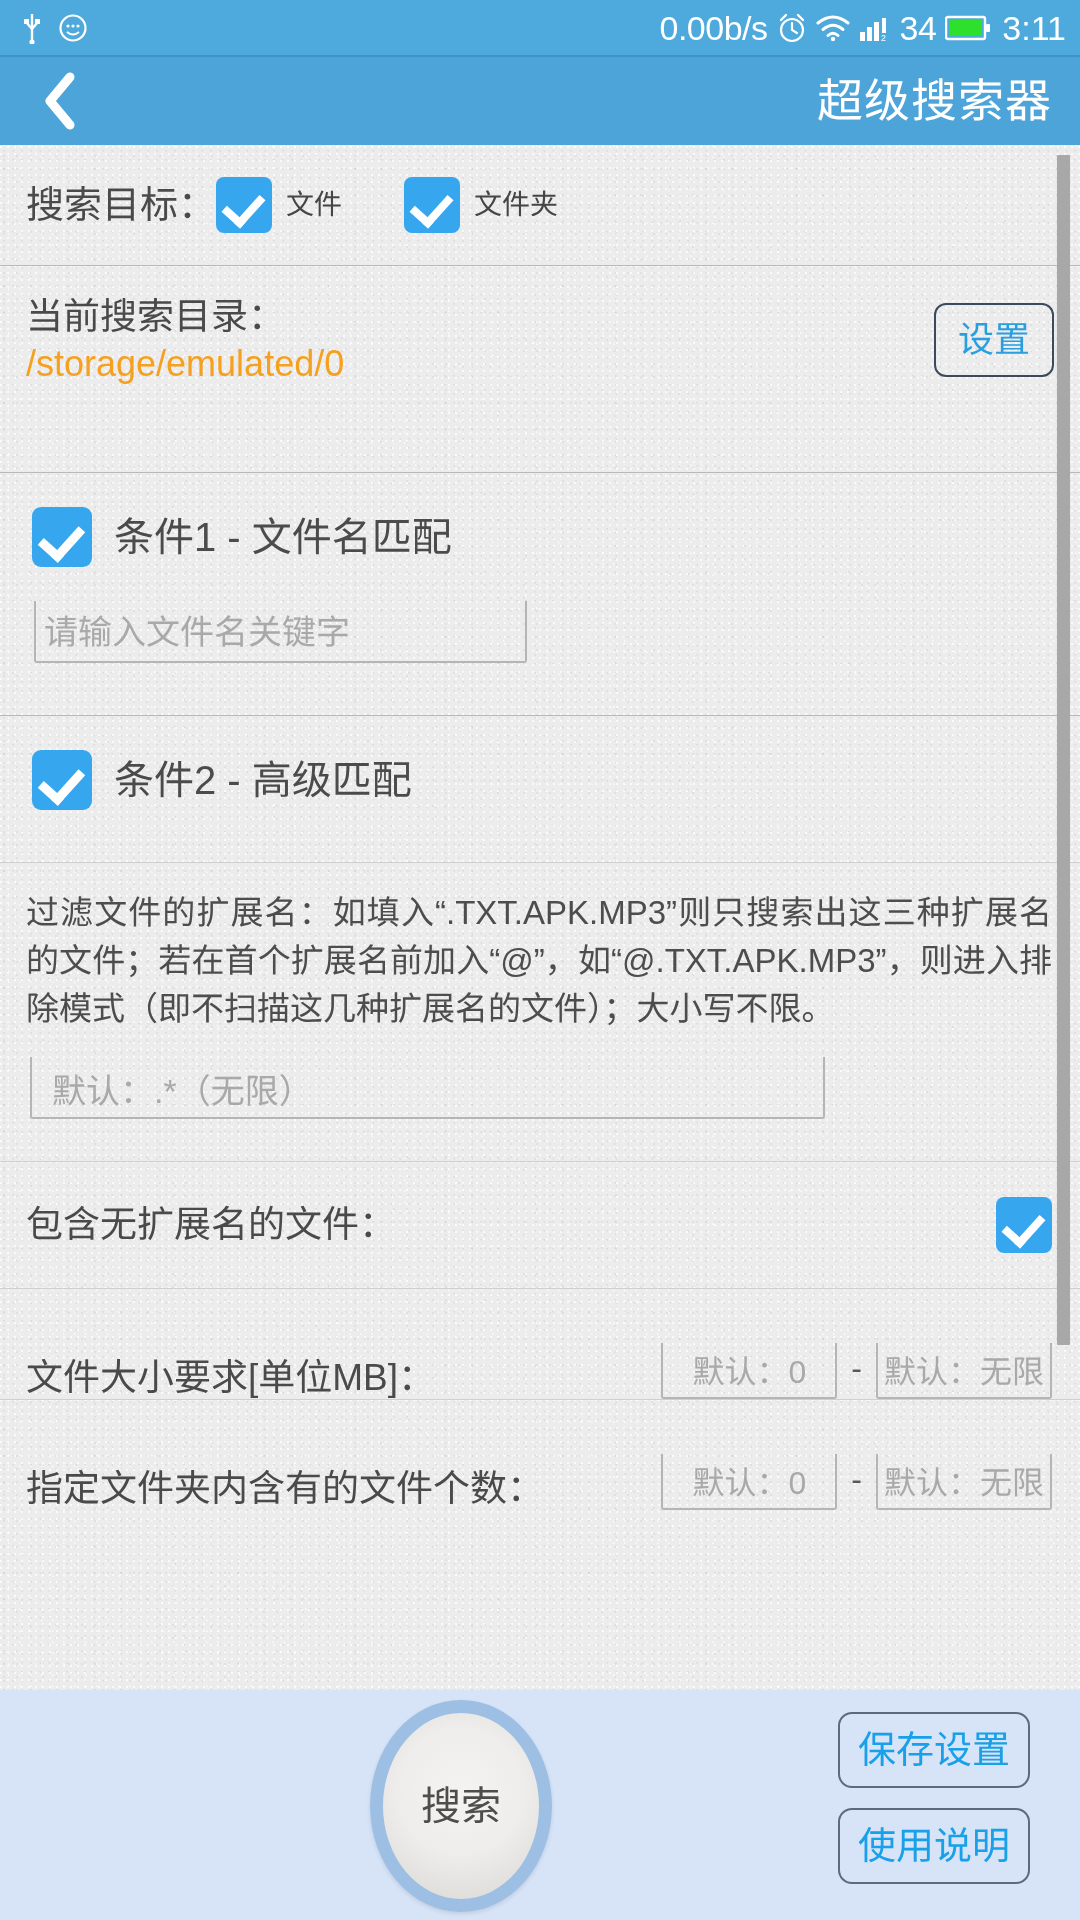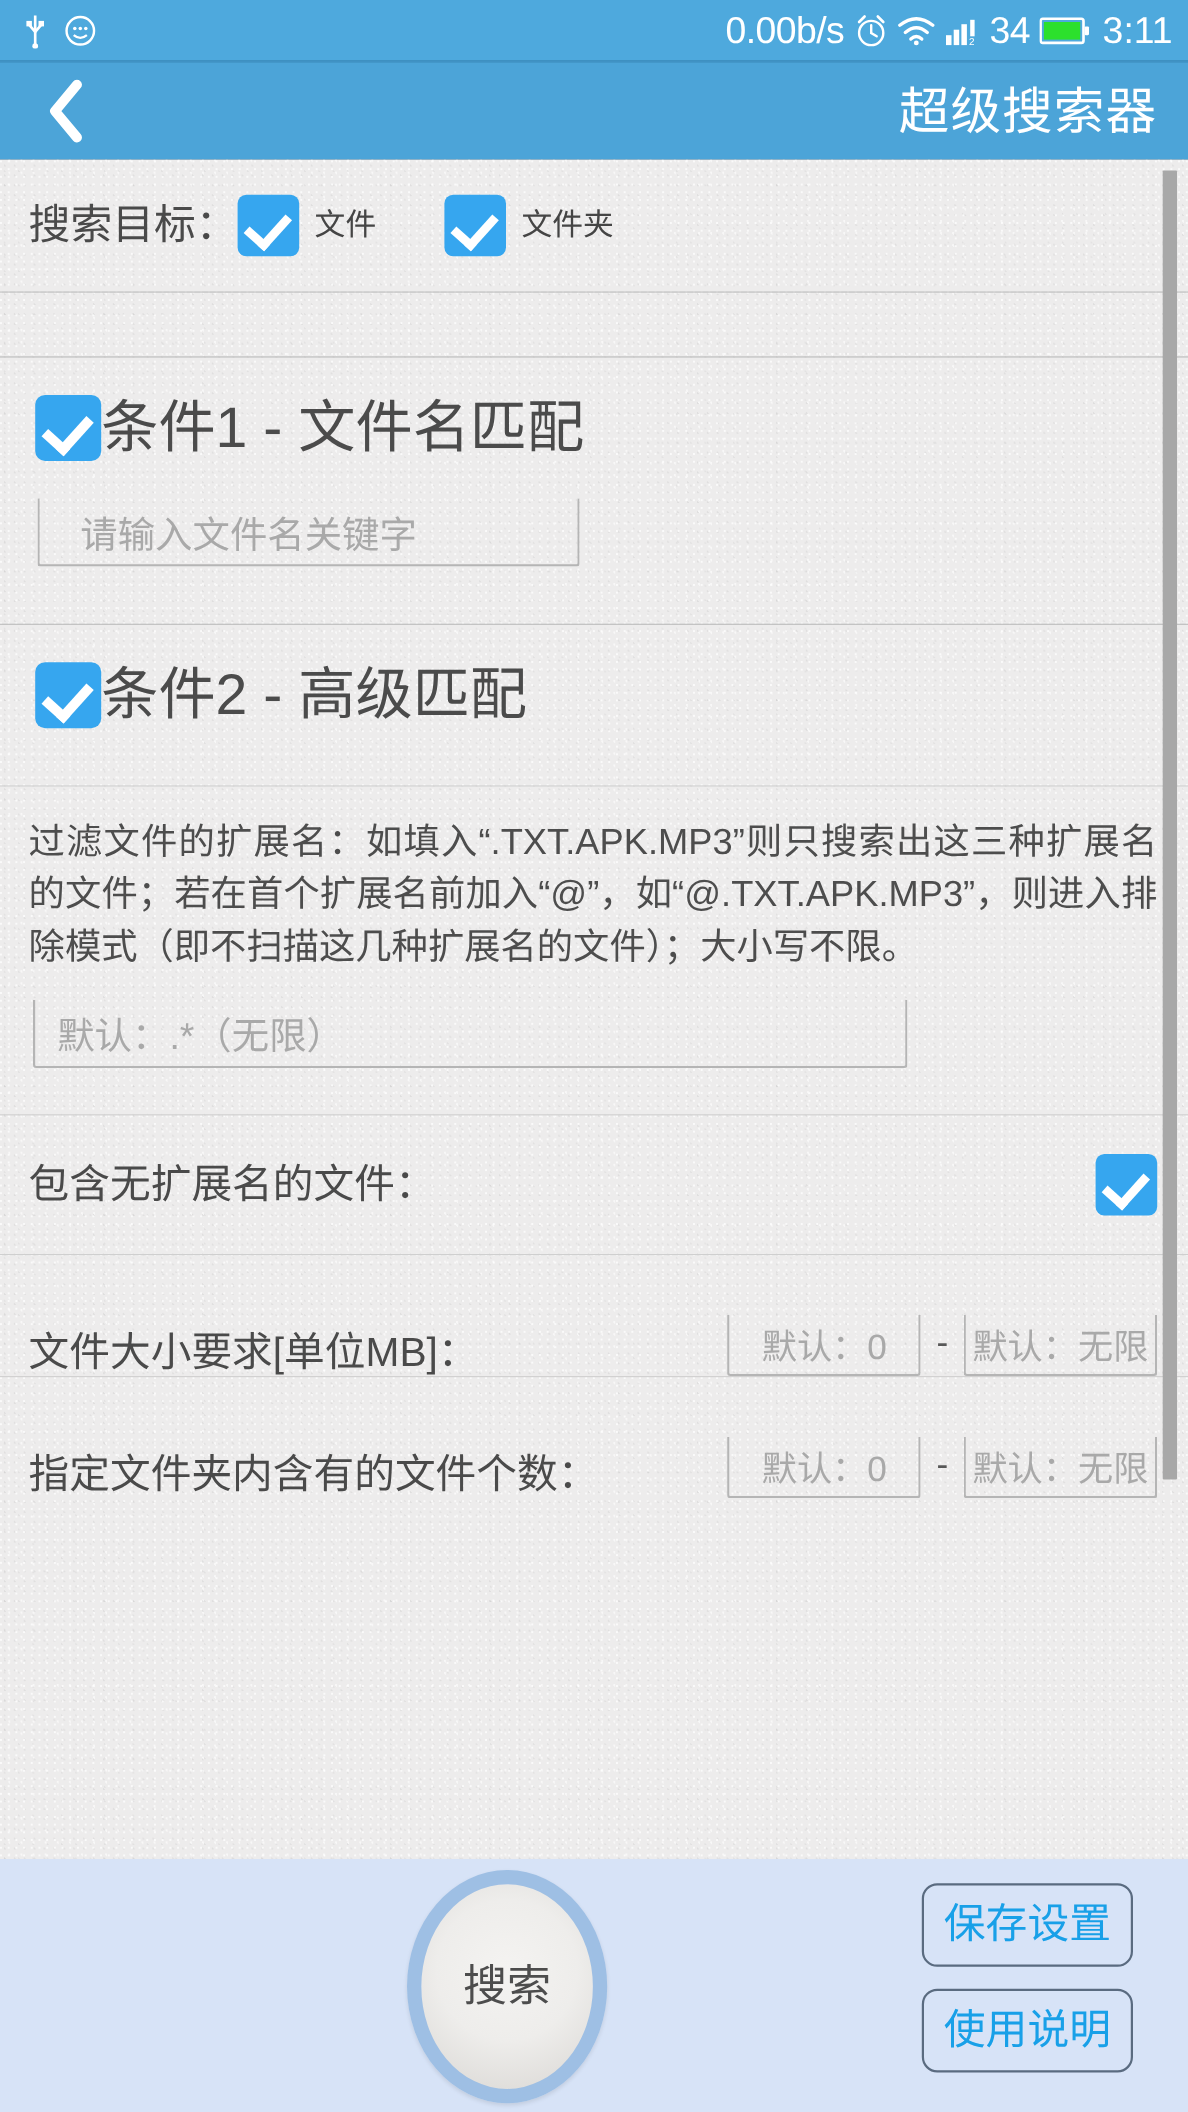--- a/index.html
+++ b/index.html
@@ -230,23 +230,24 @@
     position: absolute;
     left: 16px;
     top: 11px;
     width: 18px;
     height: 32px;
     border: solid #ffffff;
     border-width: 0 9px 9px 0;
     transform: rotate(42deg);
   }
   .cond-title {
-    font-size: 52px;
+    font-size: 40px;
     color: #4b4b4b;
     line-height: 44px;
+    margin-left: 22px;
     white-space: nowrap;
   }
 
   
   .u-input {
     border: 2px solid #b5b5b5;
     border-top: 0 none;
     border-radius: 0 0 3px 3px;
     background: transparent;
     box-sizing: border-box;
@@ -259,21 +260,22 @@
     white-space: nowrap;
   }
   .inp-name {
     width: 493px;
     height: 62px;
     margin: 0 0 0 34px;
   }
   .inp-name .ph {
     font-size: 34px;
     line-height: 36px;
-    padding-left: 37px;
+    padding-left: 8px;
+    font-family: Liberation Mono, monospace;
   }
   .inp-ext {
     width: 795px;
     height: 62px;
     margin: 0 0 0 30px;
     align-items: flex-end;
   }
   .inp-ext .ph {
     font-size: 34px;
     line-height: 36px;
@@ -484,20 +486,27 @@
       <span class="label-main">搜索目标：</span>
       <div class="cb"></div>
       <span class="cb-lbl">文件</span>
       <div class="gap-cb"></div>
       <div class="cb"></div>
       <span class="cb-lbl">文件夹</span>
     </div>
 
     <div class="divider"></div>
 
+    <div class="sec row-dir">
+      <div class="dir-texts">
+        <span class="dir-title">当前搜索目录：</span>
+        <span class="dir-path">/storage/emulated/0</span>
+      </div>
+      <button class="btn-outline">设置</button>
+    </div>
 
     <div style="height:58px"></div>
     <div class="divider"></div>
 
     <div class="sec">
       <div class="cond-head">
         <div class="cb-lg"></div>
         <span class="cond-title">条件1 - 文件名匹配</span>
       </div>
       <div class="u-input inp-name">

